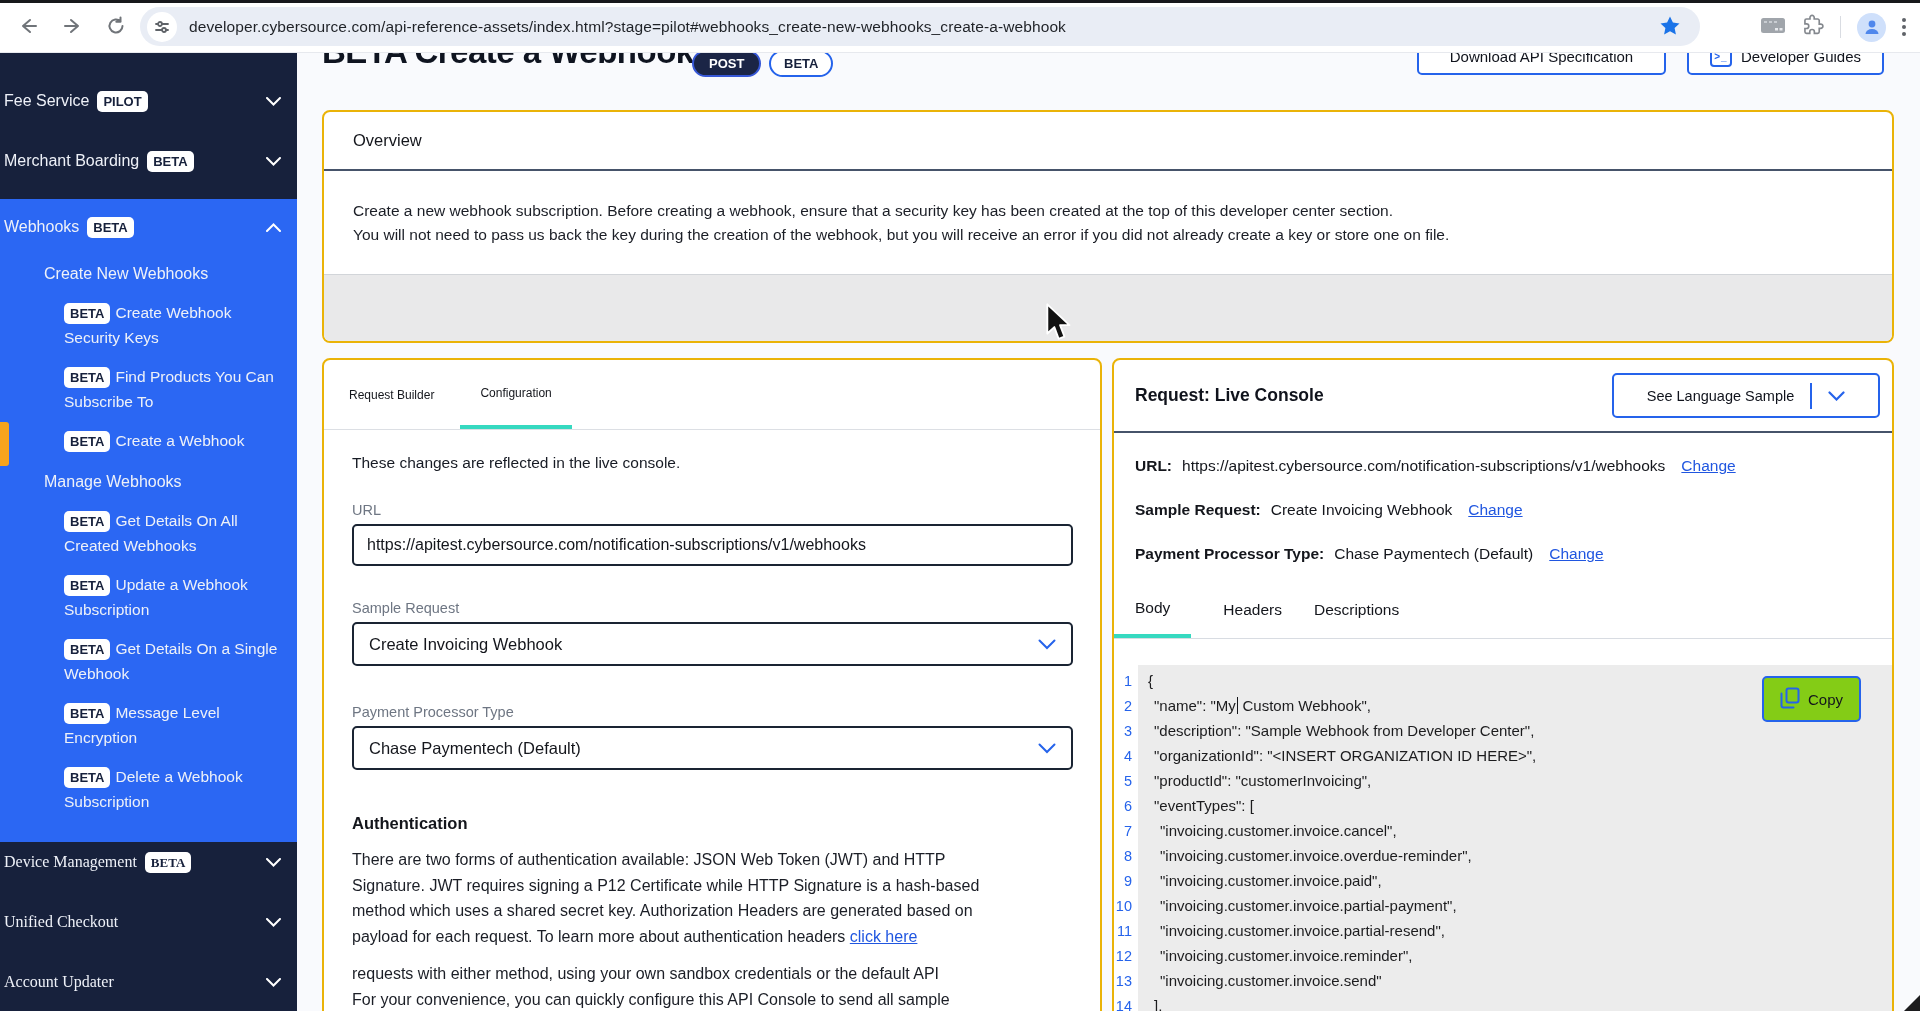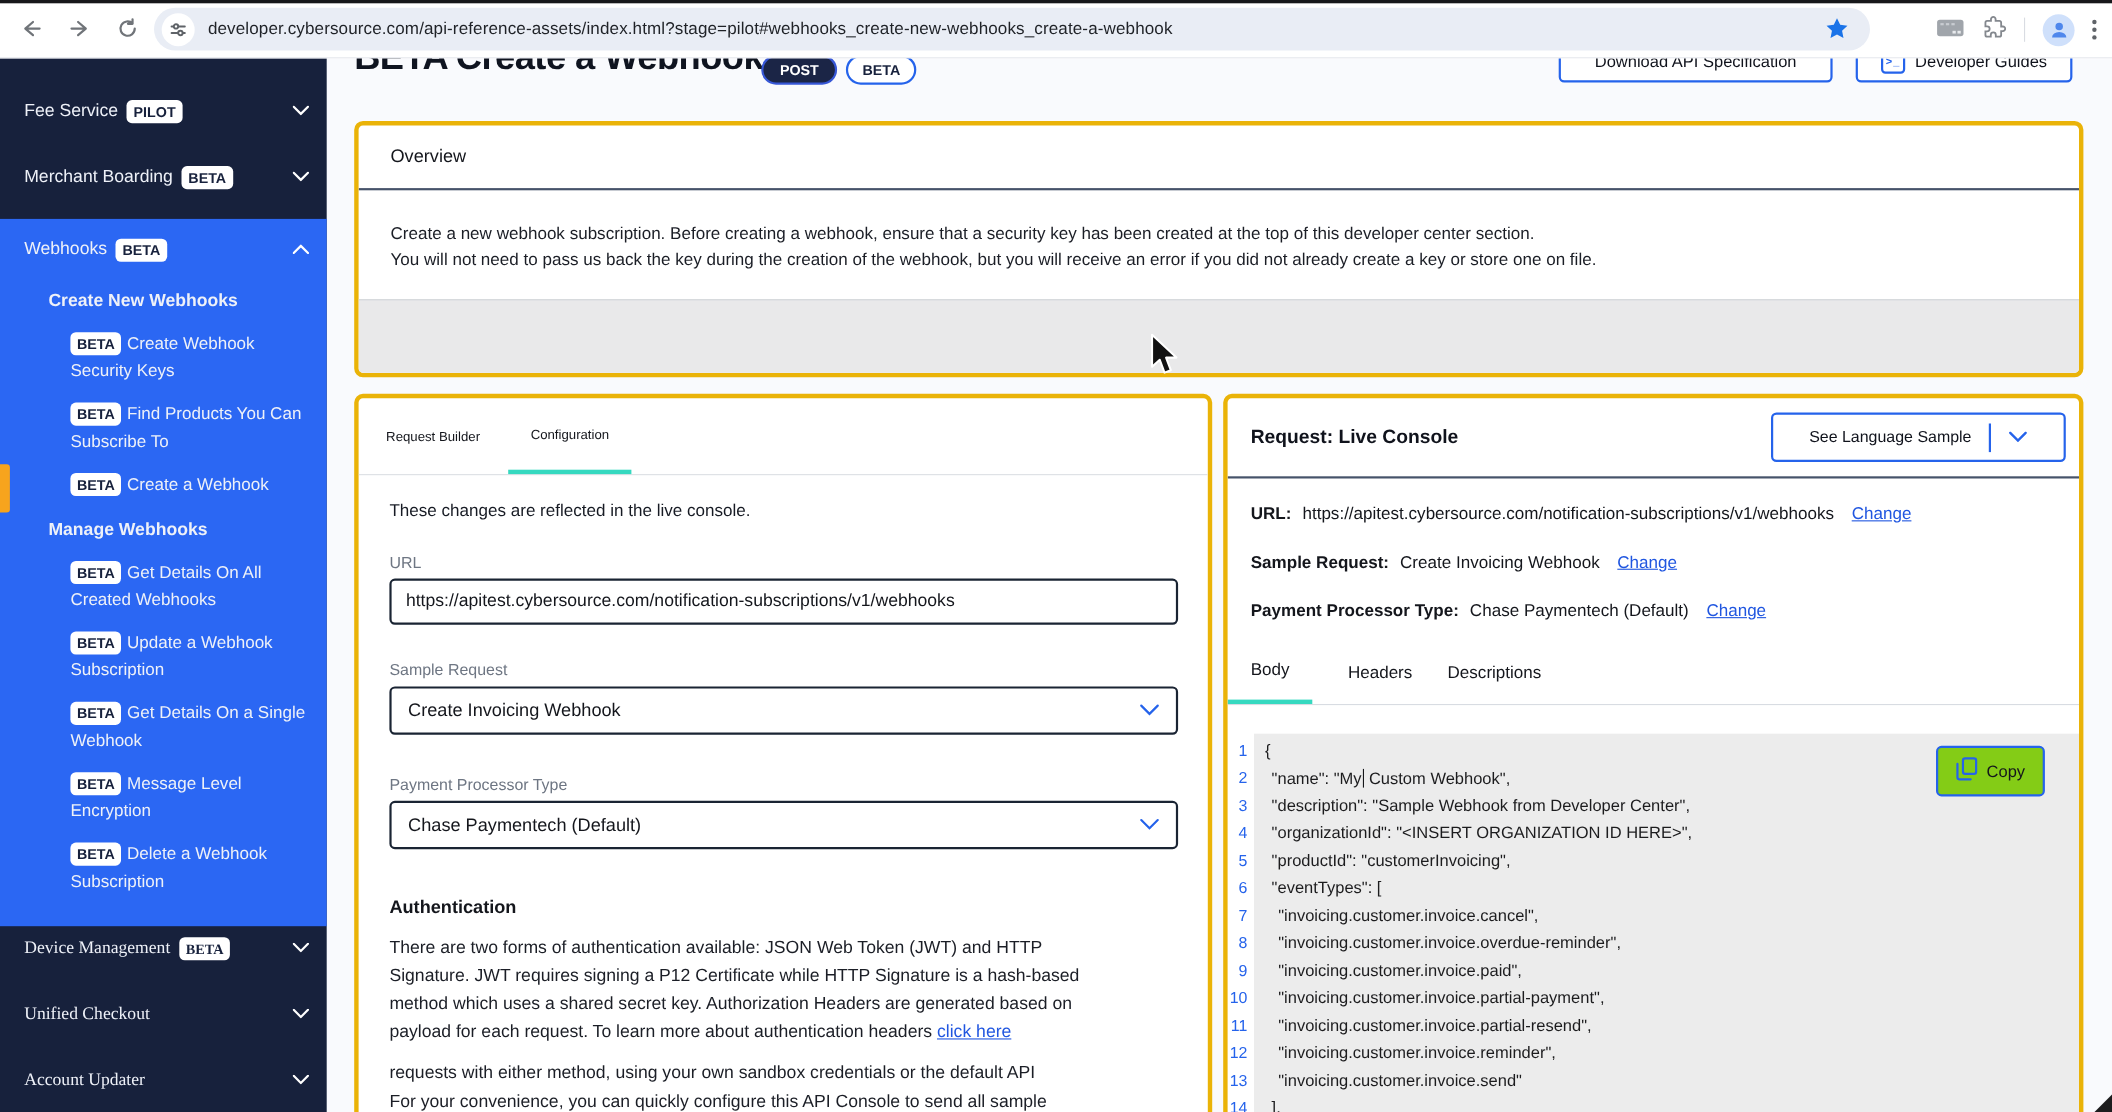--- a/index.html
+++ b/index.html
@@ -16,48 +16,48 @@
   .url-text { margin-left:12px; font-size:15.5px; color:#1f2227; letter-spacing:0.1px; white-space:nowrap; }
   .omni-star { position:absolute; right:18px; top:7px; }
   .chrome-right { position:absolute; right:0; top:8px; height:38px; display:flex; align-items:center; gap:16px; padding-right:14px; }
   .vsep { width:1px; height:22px; background:#d9dce2; }
   .avatar { width:29px; height:29px; border-radius:50%; background:#cfe0fb; display:flex; align-items:center; justify-content:center; }
   .kebab { display:flex; flex-direction:column; gap:3px; }
   .kebab i { width:4px; height:4px; border-radius:50%; background:#5f6368; }
 
   
   .sidebar { position:absolute; left:0; top:53px; width:297px; height:958px; background:#17213c; color:#eef1f8; z-index:2; }
-  .srow { display:flex; align-items:center; font-size:16px; padding:0 16px 0 22px; }
+  .srow { display:flex; align-items:center; font-size:16px; padding:0 16px 0 4px; }
   .side-top .srow { height:44px; margin-bottom:16px; }
   .side-top { padding-top:26px; }
   .badge { display:inline-block; background:#fff; color:#17213c; font-weight:700; font-size:13px; line-height:17px; padding:2px 6px; border-radius:5px; }
   .srow .badge { margin-left:8px; }
   .chev { margin-left:auto; flex:0 0 auto; }
   .blue { background:#2b67f3; padding:10px 0 28px 0; }
   .blue .srow.webhooks { height:36px; margin-bottom:0; }
-  .group-header { font-size:16px; font-weight:700; line-height:25px; margin:16px 14px 0 44px; }
+  .group-header { font-size:16px; font-weight:400; line-height:25px; margin:16px 14px 0 44px; }
   .blue-items { padding:0 14px 0 64px; }
   .side-item { position:relative; margin-top:14px; font-size:15.5px; line-height:25px; }
   .side-item .badge { margin-right:5px; }
   .side-item.active::before { content:""; position:absolute; left:-64px; top:-6px; width:9px; height:44px; background:#f7a41d; border-radius:0 3px 3px 0; }
   .side-bottom .srow { height:44px; margin-top:16px;font-family:Liberation Serif, serif; }
   .side-bottom .srow:first-child { margin-top:-2px; height:44px; }
 
   
   .page-title { position:absolute; left:322px; top:33px; font-size:33px; font-weight:700; letter-spacing:-0.5px; color:#0f1420; z-index:1; white-space:nowrap; }
   .page-title .pfx { margin-right:7px; }
   .pill-post { position:absolute; left:692px; top:50px; background:#1b2546; border:2px solid #3757d6; color:#fff; font-size:13px; font-weight:700; padding:4px 15px; border-radius:15px; z-index:1; }
   .pill-beta { position:absolute; left:769px; top:50px; background:#fff; border:2px solid #2563eb; color:#17213c; font-size:13px; font-weight:700; padding:4px 13px; border-radius:15px; z-index:1; }
   .hdr-btn { position:absolute; top:37px; height:38px; background:#fff; border:2px solid #2563eb; border-radius:5px; display:flex; align-items:center; justify-content:center; font-size:15px; color:#10131c; z-index:1; }
   .btn-download { left:1417px; width:249px; }
   .btn-guides { left:1687px; width:197px; gap:9px; }
   .term-ic { width:22px; height:22px; border:2px solid #2563eb; border-radius:4px; color:#2563eb; font-size:10px; font-weight:700; display:flex; align-items:center; justify-content:center; letter-spacing:1px; }
 
   
-  .panel { position:absolute; background:#fff; border:4px solid #eab308; border-radius:8px; }
+  .panel { position:absolute; background:#fff; border:2px solid #eab308; border-radius:8px; }
   .overview { left:322px; top:110px; width:1572px; height:233px; overflow:hidden; }
   .overview-head { height:57px; display:flex; align-items:center; padding-left:29px; font-size:16.5px; font-weight:500; color:#14161c; }
   .dark-divider { height:2px; background:#46536a; }
   .overview-body { padding:28px 29px 0; font-size:15.5px; color:#1b1e26; line-height:24px; }
   .overview-footer { position:absolute; left:0; bottom:0; width:100%; height:67px; background:#e9e9ea; border-top:1px solid #d2d5d9; }
 
   
   .builder { left:322px; top:358px; width:780px; height:700px; overflow:hidden; }
   .tabs { display:flex; align-items:stretch; height:70px; border-bottom:1px solid #dcdfe4; padding-left:25px; }
   .tab { display:flex; align-items:center; font-size:12px; color:#14161c; }

